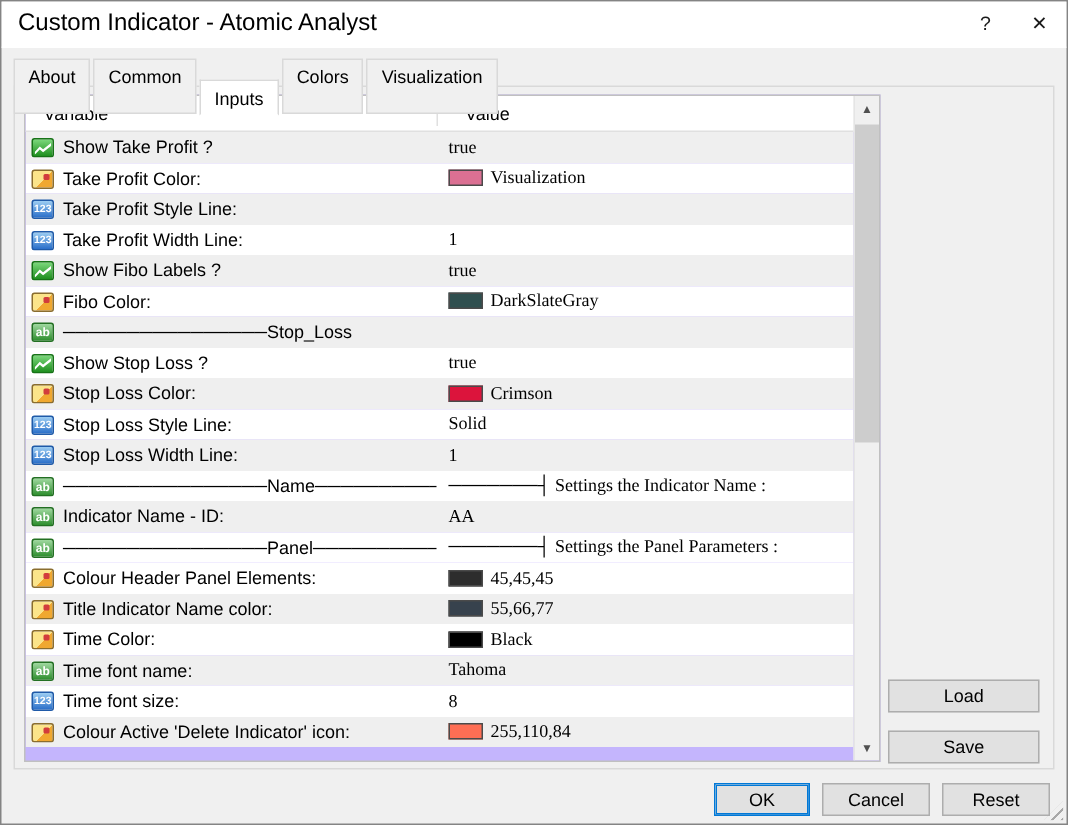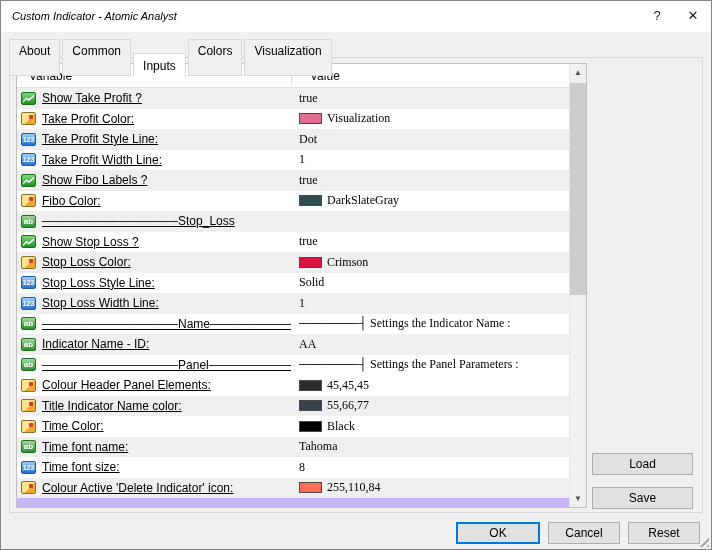--- a/index.html
+++ b/index.html
@@ -2,41 +2,41 @@
 <html><head>
 <meta charset="utf-8">
 <style>
   html,body{margin:0;padding:0;background:#d4d4d4;}
   .dialog{position:relative;width:712px;height:550px;box-sizing:border-box;
     background:#f0f0f0;border:1px solid #848484;
     font-family:"Liberation Sans",sans-serif;font-size:12px;color:#000;overflow:hidden;}
 
   
   .titlebar{height:30px;background:#ffffff;display:flex;align-items:center;border-bottom:1px solid #ffffff;}
-  .title{flex:1;padding-left:11px;font-size:11px;font-style:italic;}
+  .title{flex:1;padding-left:11px;font-size:16px;}
   .tb-btn{width:36px;height:30px;line-height:30px;text-align:center;font-size:13px;color:#1a1a1a;cursor:default;}
 
   
   .tabs{display:flex;margin:5px 8px 0;position:relative;z-index:2;}
   .tab{padding:4px 9px 3px;border:1px solid #d9d9d9;background:#f0f0f0;margin-right:2px;margin-top:2px;cursor:default;}
   .tab.active{background:#fff;border-bottom:1px solid #fff;margin-top:16px;padding-top:5px;margin-bottom:-1px;}
 
   
   .panel{position:absolute;left:8px;right:8px;top:56px;height:454px;border:1px solid #d9d9d9;background:#f0f0f0;z-index:1;}
 
   
   .table{position:absolute;left:6px;top:5px;width:571px;height:445px;background:#c4b5fd;border:1px solid #c0c0c0;box-sizing:border-box;overflow:hidden;}
   .thead{display:flex;height:23px;align-items:center;border-bottom:1px solid #e0e0e0;background:#fff;padding-right:17px;}
   .hvar{width:274px;box-sizing:border-box;padding-left:12px;}
   .hval{flex:1;box-sizing:border-box;padding-left:18px;border-left:1px solid #e0e0e0;height:16px;line-height:16px;}
   .tbody{height:420px;overflow:hidden;margin-right:17px;}
   .row{display:flex;height:20.5px;align-items:center;}
   .row.even{background:#efefef;}
   .row.odd{background:#ffffff;}
-  .cell-var{width:274px;box-sizing:border-box;display:flex;align-items:center;padding-left:4px;white-space:nowrap;overflow:hidden;text-decoration:underline;}
+  .cell-var{width:274px;box-sizing:border-box;display:flex;align-items:flex-end;padding-left:4px;white-space:nowrap;overflow:hidden;}
   .cell-val{flex:1;display:flex;align-items:center;padding-left:8px;white-space:nowrap;overflow:hidden;font-family:Liberation Serif, serif;}
   .var-label{margin-left:6px;}
   .swatch{display:inline-block;width:21px;height:9px;border:1px solid #4a4a4a;margin-right:5px;flex:0 0 auto;}
   .val-label{}
 
   
   .icon{position:relative;display:inline-block;width:15px;height:13px;border-radius:2px;flex:0 0 auto;}
   .icon-bool{background:linear-gradient(#7cd87c,#1f8f1f);border:1px solid #177317;box-sizing:border-box;}
   .icon-bool::after{content:"";position:absolute;inset:1px;background:#fff;
     clip-path:polygon(0% 80%,32% 38%,52% 58%,100% 12%,100% 34%,52% 80%,32% 60%,0% 100%);}
@@ -53,21 +53,21 @@
   .vscroll{position:absolute;top:0;right:0;bottom:0;width:17px;background:#f0f0f0;border-left:1px solid #e5e5e5;box-sizing:border-box;}
   .sb-btn{height:17px;line-height:17px;text-align:center;font-size:8px;color:#505050;}
   .sb-down{position:absolute;bottom:0;left:0;right:0;}
   .sb-thumb{position:absolute;top:19px;left:0;width:16px;height:212px;background:#cdcdcd;}
 
   
   .btn{position:absolute;box-sizing:border-box;background:#e1e1e1;border:1px solid #adadad;
     text-align:center;font-size:12px;line-height:20px;height:22px;cursor:default;}
   .btn-load{right:9px;top:395px;width:101px;margin-left:36px;}
   .btn-save{right:9px;top:429px;width:101px;}
-  .btn-ok{top:521px;right:171px;width:84px;border:1px solid #0078d7;box-shadow:inset 0 0 0 1px #0078d7;}
+  .btn-ok{top:521px;right:171px;width:64px;border:1px solid #0078d7;box-shadow:inset 0 0 0 1px #0078d7;}
   .btn-cancel{top:521px;right:91px;width:72px;}
   .btn-reset{top:521px;right:11px;width:72px;}
 
   .grip{position:absolute;right:2px;bottom:2px;width:13px;height:13px;
     background:repeating-linear-gradient(135deg,transparent 0 3px,#a8a8a8 3px 4.5px);
     clip-path:polygon(100% 0,100% 100%,0 100%);}
 </style>
 </head>
 <body>
 
@@ -113,24 +113,20 @@
     <div class="cell-val">
       <span class="swatch" style="background: rgb(219, 112, 147);"></span>
       <span class="val-label">Visualization</span>
     </div>
   </div>
           <div class="row even">
     <div class="cell-var">
       <span class="icon icon-num"></span>
       <span class="var-label">Take Profit Style Line:</span>
     </div>
-    <div class="cell-val">
-
-      <span class="val-label">Dot</span>
-    </div>
   </div>
           <div class="row odd">
     <div class="cell-var">
       <span class="icon icon-num"></span>
       <span class="var-label">Take Profit Width Line:</span>
     </div>
     <div class="cell-val">
 
       <span class="val-label">1</span>
     </div>

